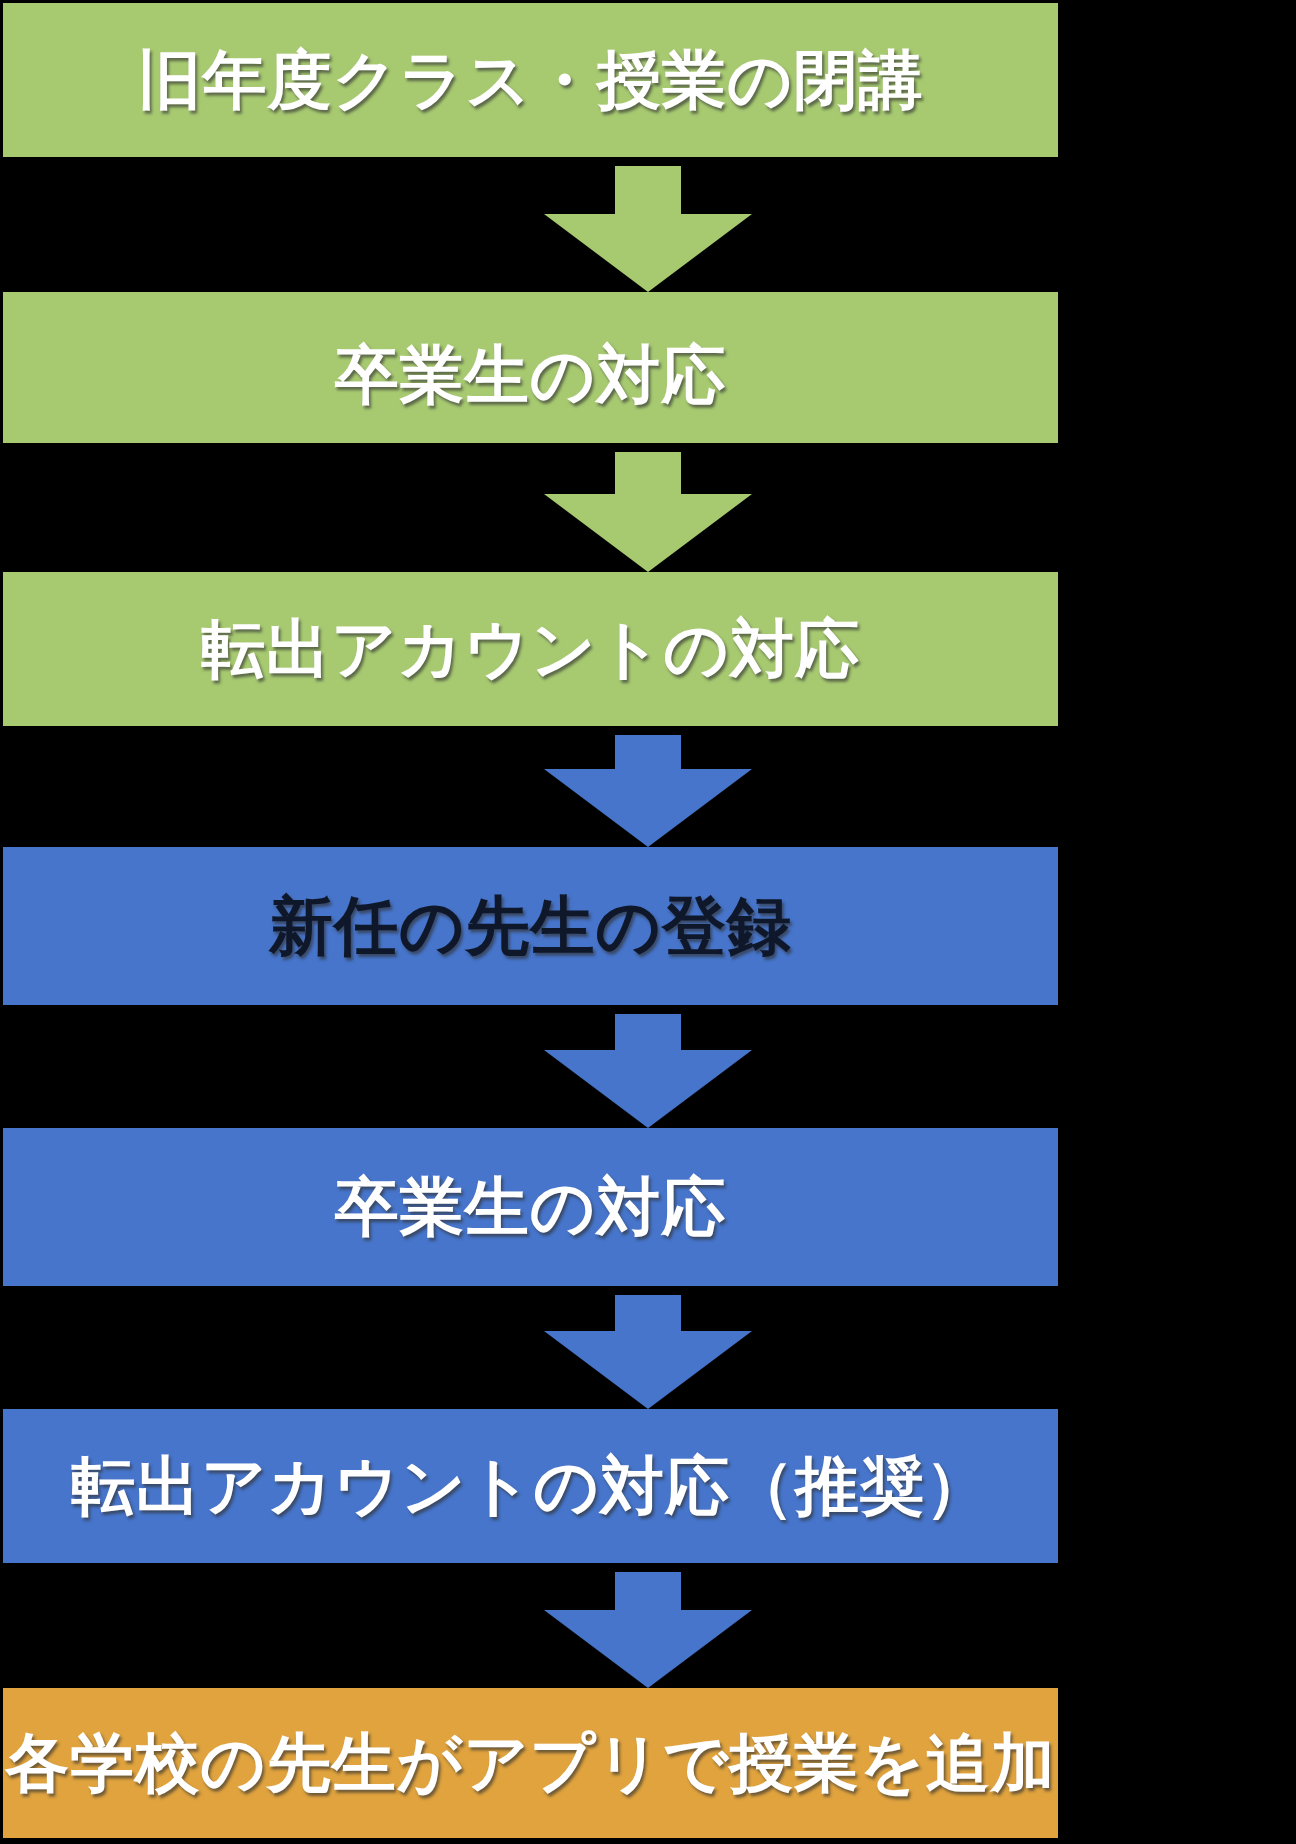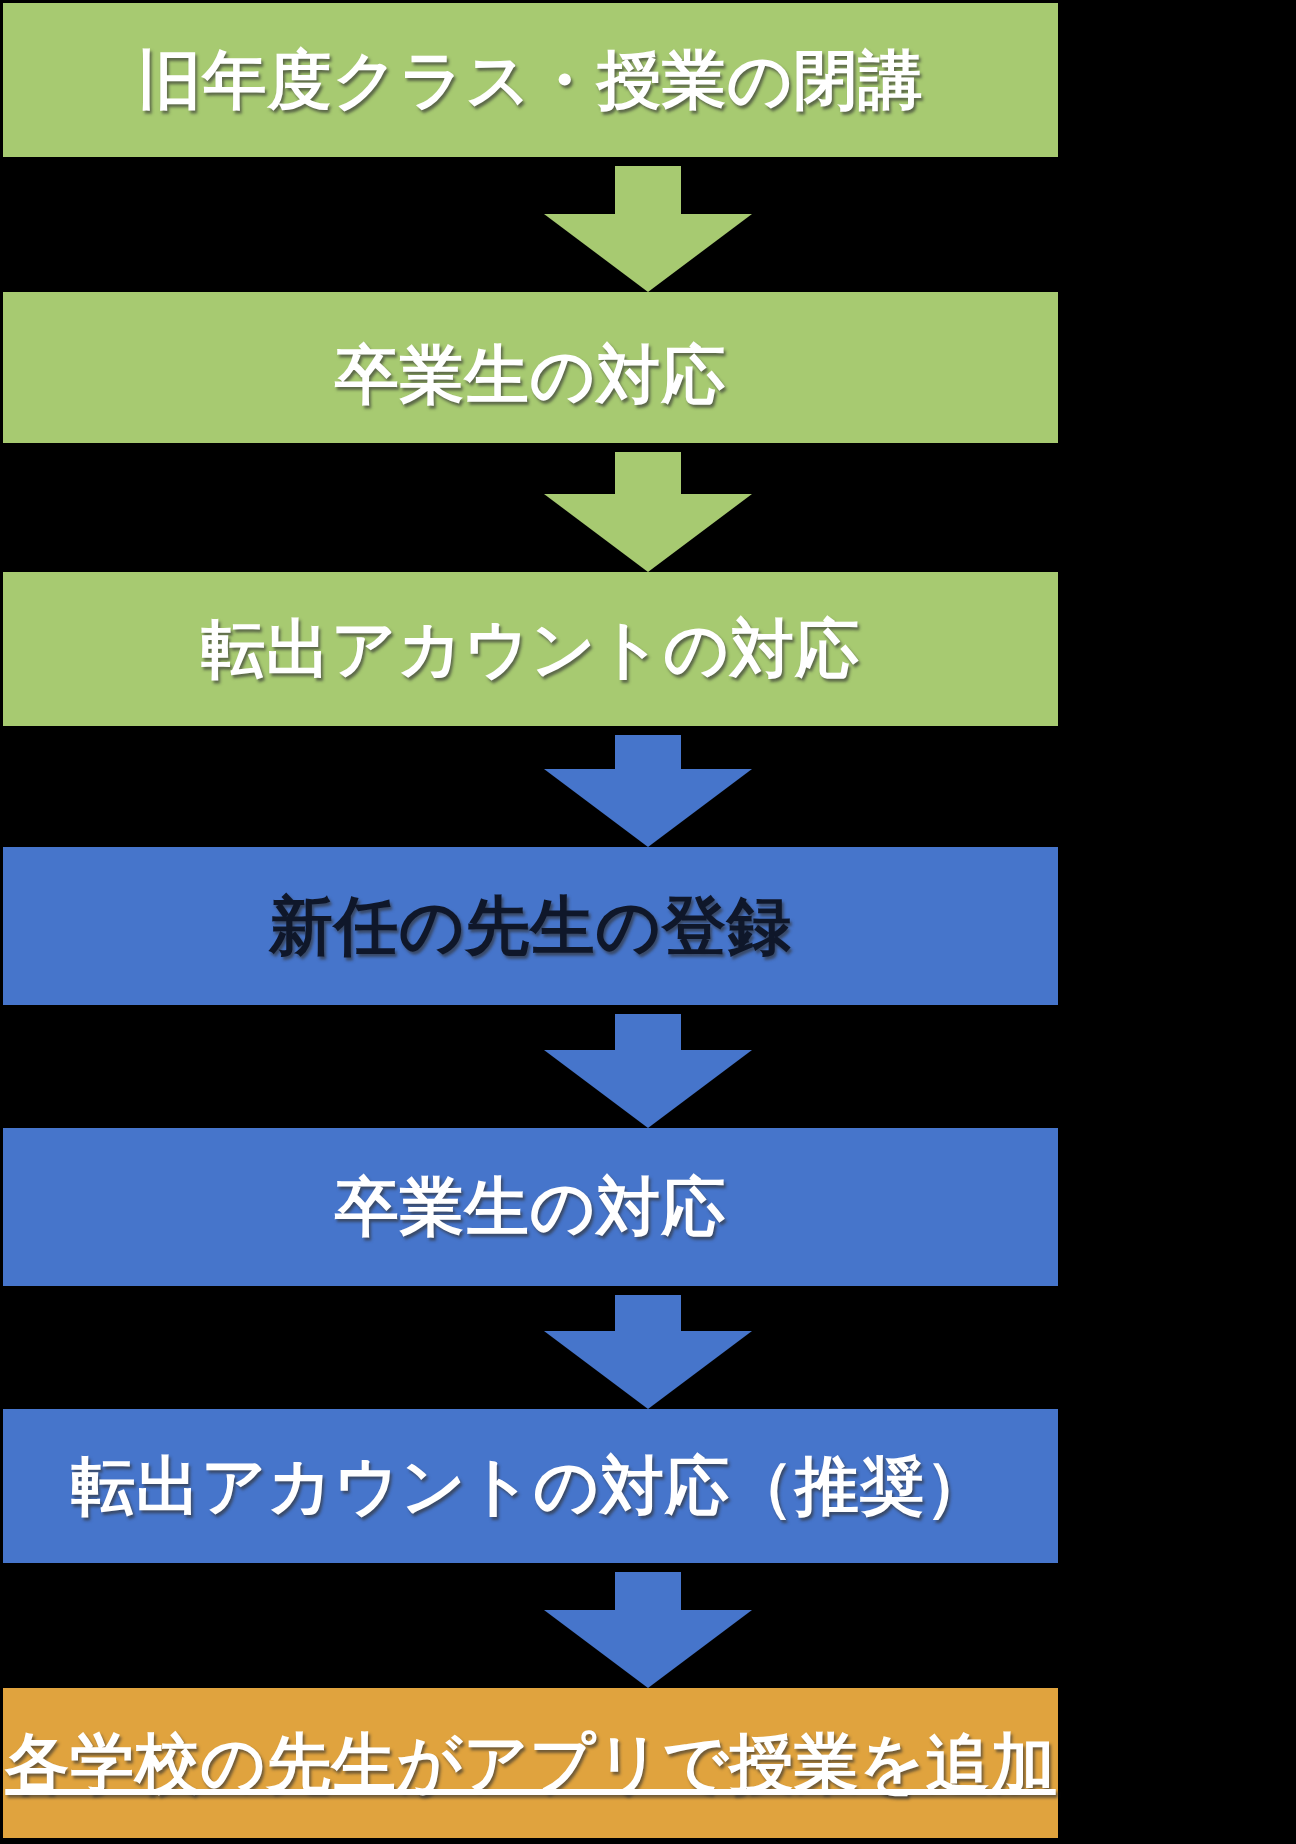--- a/index.html
+++ b/index.html
@@ -117,16 +117,16 @@
   <div class="bar s6" style="background-color: rgb(70, 117, 203);">
     <span class="label" style="color: rgb(255, 255, 255);">転出アカウントの対応（推奨）</span>
   </div>
 
   <div class="arrow a6">
     <div class="arrow-stem" style="background-color: rgb(70, 117, 203);"></div>
     <div class="arrow-head" style="border-top-color: rgb(70, 117, 203);"></div>
   </div>
 
   <div class="bar s7" style="background-color: rgb(224, 163, 62);">
-    <span class="label" style="color: rgb(255, 255, 255); text-decoration: underline;">各学校の先生がアプリで授業を追加</span>
+    <span class="label" style="color: rgb(255, 255, 255);">各学校の先生がアプリで授業を追加</span>
   </div>
 
 </div>
 
 </body></html>

